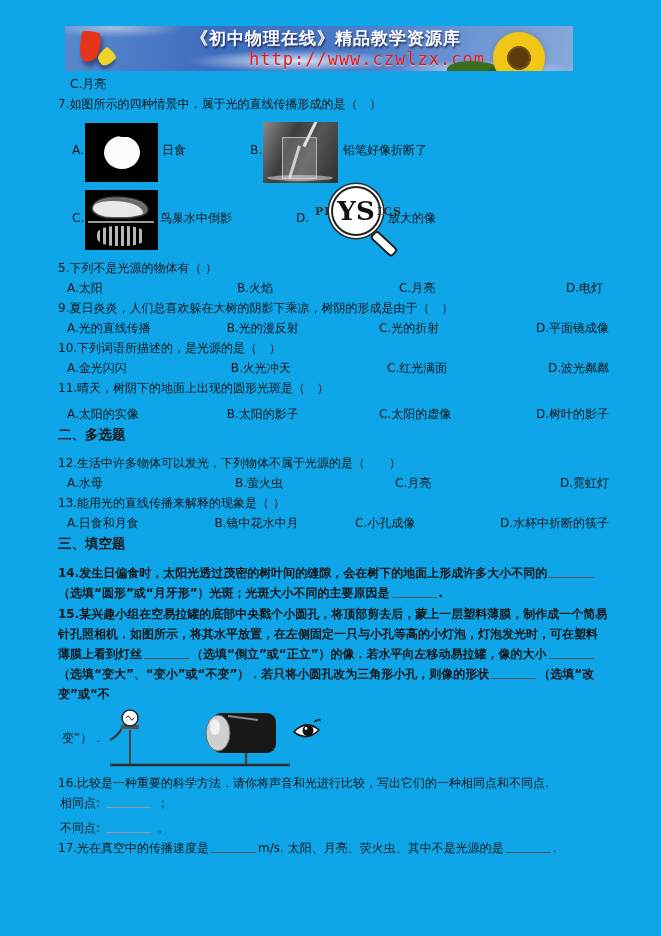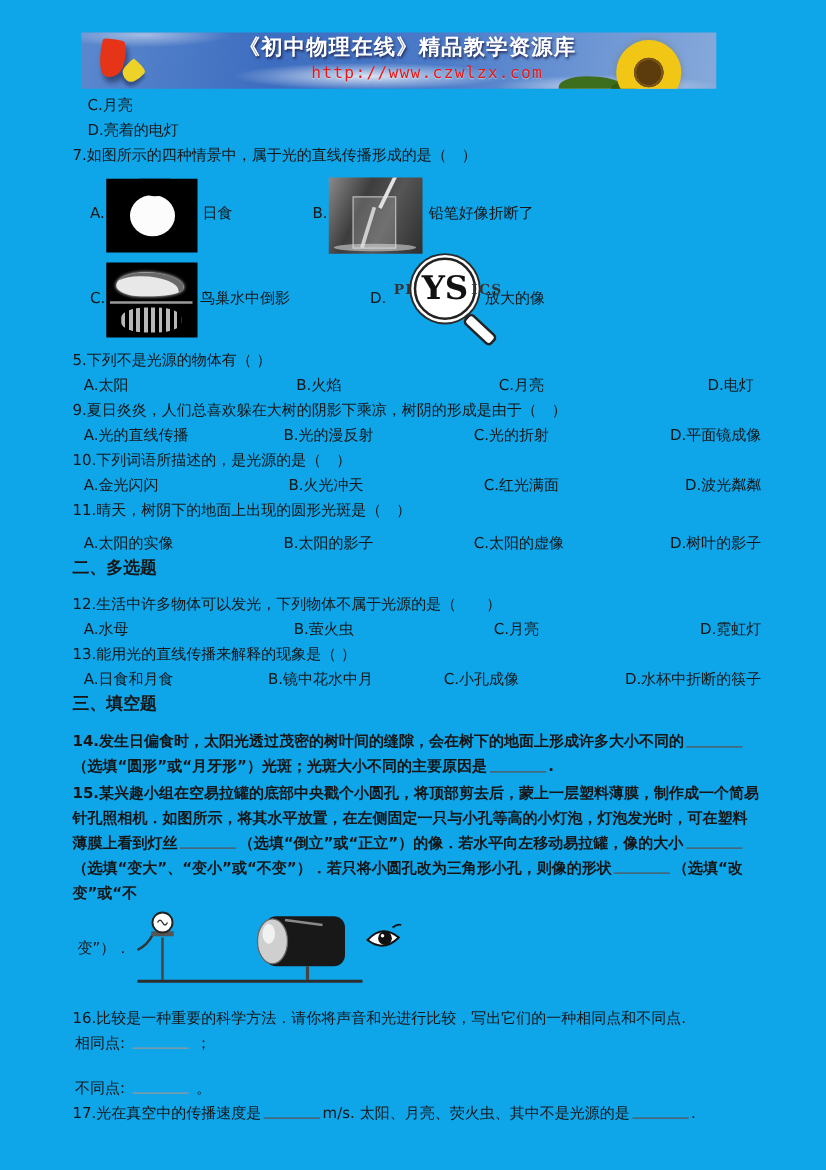--- a/index.html
+++ b/index.html
@@ -16,21 +16,21 @@
   .cloud.c3{left:330px;top:34px;width:180px;height:18px;opacity:.8;}
   .logo-red{position:absolute;left:14px;top:5px;width:21px;height:31px;background:#e63418;
             border-radius:75% 25% 55% 45%/10% 60% 40% 90%;transform:rotate(14deg);
             box-shadow:3px 4px 4px rgba(10,10,40,.45);}
   .logo-yellow{position:absolute;left:34px;top:23px;width:15px;height:17px;background:#edd22a;
             border-radius:10% 80% 50% 60%/60% 20% 80% 40%;transform:rotate(40deg);
             box-shadow:2px 3px 3px rgba(10,10,40,.4);}
   .banner-title{position:absolute;left:126px;top:2px;white-space:nowrap;color:#fff;font-weight:bold;
             font-size:17px;letter-spacing:1px;text-shadow:1px 2px 2px rgba(30,30,70,.85);}
   .banner-url{position:absolute;left:184px;top:23px;white-space:nowrap;color:#e41818;
-            font-family:"DejaVu Sans Mono","Liberation Mono",monospace;font-size:13px;letter-spacing:1px;
+            font-family:"DejaVu Sans Mono","Liberation Mono",monospace;font-size:17px;letter-spacing:1px;
             text-shadow:0 1px 1px rgba(255,255,255,.5);}
   .sunflower{position:absolute;left:428px;top:6px;width:52px;height:52px;border-radius:50%;
             background:radial-gradient(circle,#5c3c0c 0 27%,#7a5414 27% 32%,#f2c614 33% 78%,#e9b90e 78% 100%);
             box-shadow:0 0 6px rgba(120,90,0,.35);}
   .foliage{position:absolute;left:382px;top:35px;width:52px;height:12px;background:#3c6e1e;
             border-radius:60% 80% 10% 20%/100% 100% 0 0;}
   .foliage.f2{left:424px;top:40px;width:20px;height:6px;background:#2f5c18;}
 
   
   .line{height:20px;white-space:nowrap;}
@@ -74,21 +74,21 @@
   .d-handle{position:absolute;left:58px;top:46px;width:26px;height:7px;background:#fff;border:2px solid #222;
         border-radius:4px;transform:rotate(43deg);transform-origin:0 50%;}
 
   
   .fig15row{display:flex;margin-top:2px;height:62px;}
   .fig15row .frag{display:inline-block;width:46px;padding-left:5px;margin-top:22px;white-space:nowrap;}
   .fig15row svg{display:block;}
 
   
   .mt3{margin-top:3px;} .mt2{margin-top:2px;} .mt6{margin-top:6px;} .mt9{margin-top:9px;}
-  .mt10{margin-top:10px;} .mt1{margin-top:1px;} .mt5{margin-top:16px;}
+  .mt10{margin-top:10px;} .mt1{margin-top:1px;} .mt5{margin-top:5px;}
 </style>
 </head>
 <body>
 
 <div class="page">
   <div class="content">
 
     <div class="banner">
       <div class="cloud c1"></div>
       <div class="cloud c2"></div>
@@ -96,21 +96,20 @@
       <div class="logo-red"></div>
       <div class="logo-yellow"></div>
       <div class="banner-title">《初中物理在线》精品教学资源库</div>
       <div class="banner-url">http://www.czwlzx.com</div>
       <div class="foliage"></div>
       <div class="foliage f2"></div>
       <div class="sunflower"></div>
     </div>
 
     <div class="line prev-opt mt3">C.月亮</div>
-    <div class="line prev-opt">D.亮着的电灯</div>
 
     <div class="line q">7.如图所示的四种情景中，属于光的直线传播形成的是（　）</div>
 
     <div class="figblock">
       <span class="key" style="left:15px;top:26px;">A.</span>
       <div class="imgA">
         <div class="a-moon"></div>
         <div class="a-bite"></div>
       </div>
       <span class="cap" style="left:105px;top:26px;">日食</span>

